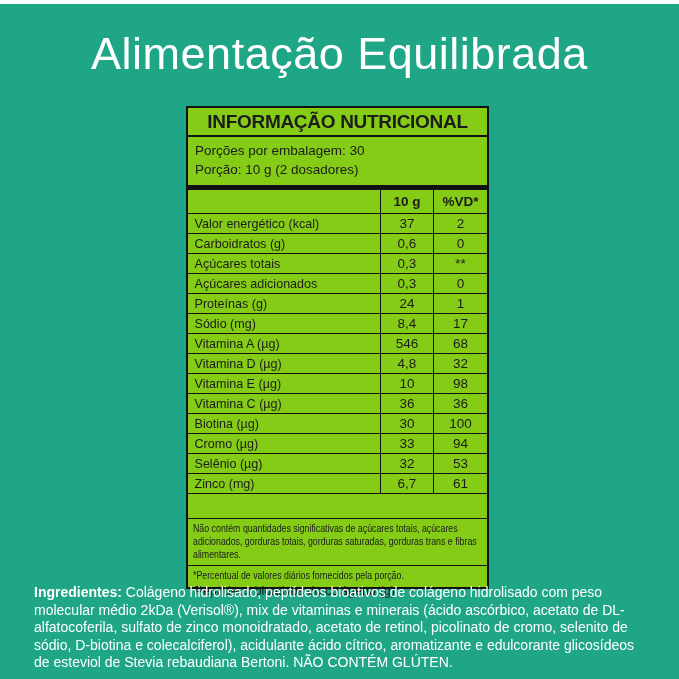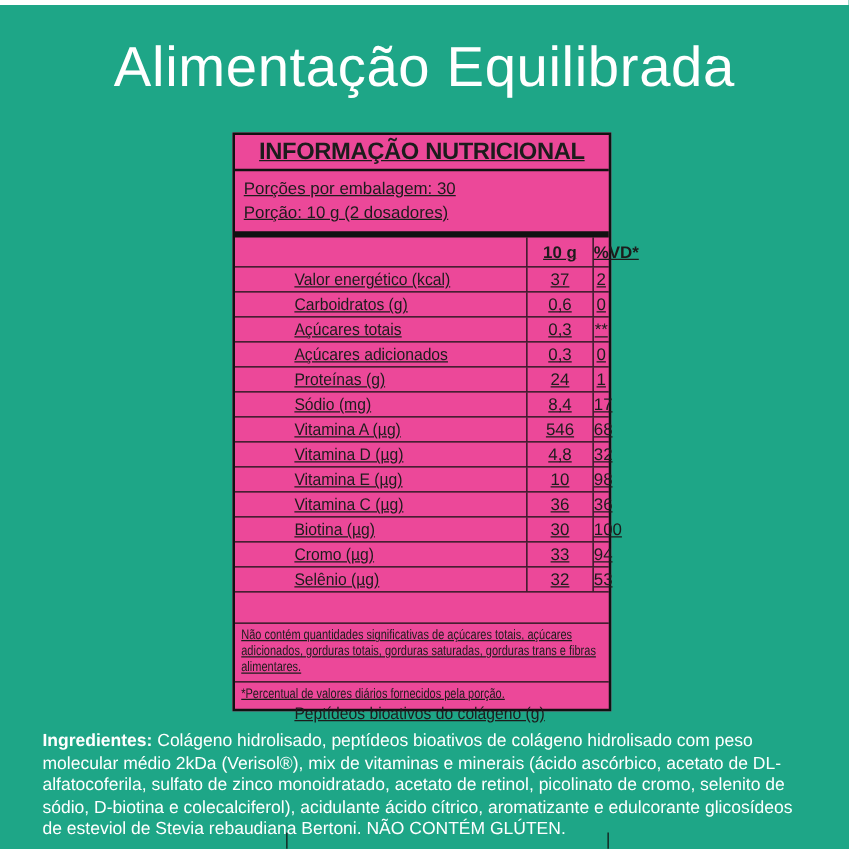--- a/index.html
+++ b/index.html
@@ -17,38 +17,36 @@
   }
   .top-strip{position:absolute;top:0;left:0;width:100%;height:4px;background:var(--text_light);}
   .main-title{
     position:absolute;top:28px;left:0;width:100%;margin:0;
     text-align:center;color:var(--text_light);
     font-size:45px;font-weight:500;letter-spacing:0.5px;
   }
   
   .nutri-table{
     position:absolute;left:186px;top:106px;width:303px;
-    background:#ec4899;border:2px solid var(--table_border);
+    background:#84cc16;border:2px solid var(--table_border);
     color:var(--text_dark);
-    text-decoration:underline;
   }
   .nt-title{
     font-size:19px;font-weight:bold;text-align:center;
     letter-spacing:-0.3px;padding:3px 0 2px;
     border-bottom:2px solid var(--table_border);
   }
   .nt-servings{
     font-size:13.5px;line-height:1.42;padding:4px 0 6px 7px;
     border-bottom:5px solid var(--table_border);
     white-space:nowrap;
   }
   .nt-row{
     display:flex;align-items:stretch;height:20px;
     border-bottom:1.5px solid var(--table_border);
-    padding-left:41px;
   }
   .nt-header{height:24px;font-weight:bold;}
   .c-label{
     flex:0 0 192px;display:flex;align-items:center;
     padding-left:7px;font-size:13.5px;white-space:nowrap;
     transform:scaleX(0.93);transform-origin:0 50%;
   }
   .c-amount{
     flex:0 0 54px;display:flex;align-items:center;justify-content:center;
     font-size:13.5px;
@@ -171,20 +169,25 @@
           <div class="c-amount">33</div>
           <div class="c-dv">94</div>
         </div>
 
         <div class="nt-row">
           <div class="c-label">Selênio (µg)</div>
           <div class="c-amount">32</div>
           <div class="c-dv">53</div>
         </div>
 
+        <div class="nt-row">
+          <div class="c-label">Zinco (mg)</div>
+          <div class="c-amount">6,7</div>
+          <div class="c-dv">61</div>
+        </div>
 
         <div class="nt-row">
           <div class="c-label">Peptídeos bioativos do colágeno (g)</div>
           <div class="c-amount">2,5</div>
           <div class="c-dv">**</div>
         </div>
       </div>
 
     <div class="nt-foot1">
       <div class="condensed">Não contém quantidades significativas de açúcares totais, açúcares adicionados, gorduras totais, gorduras saturadas, gorduras trans e fibras alimentares.</div>

